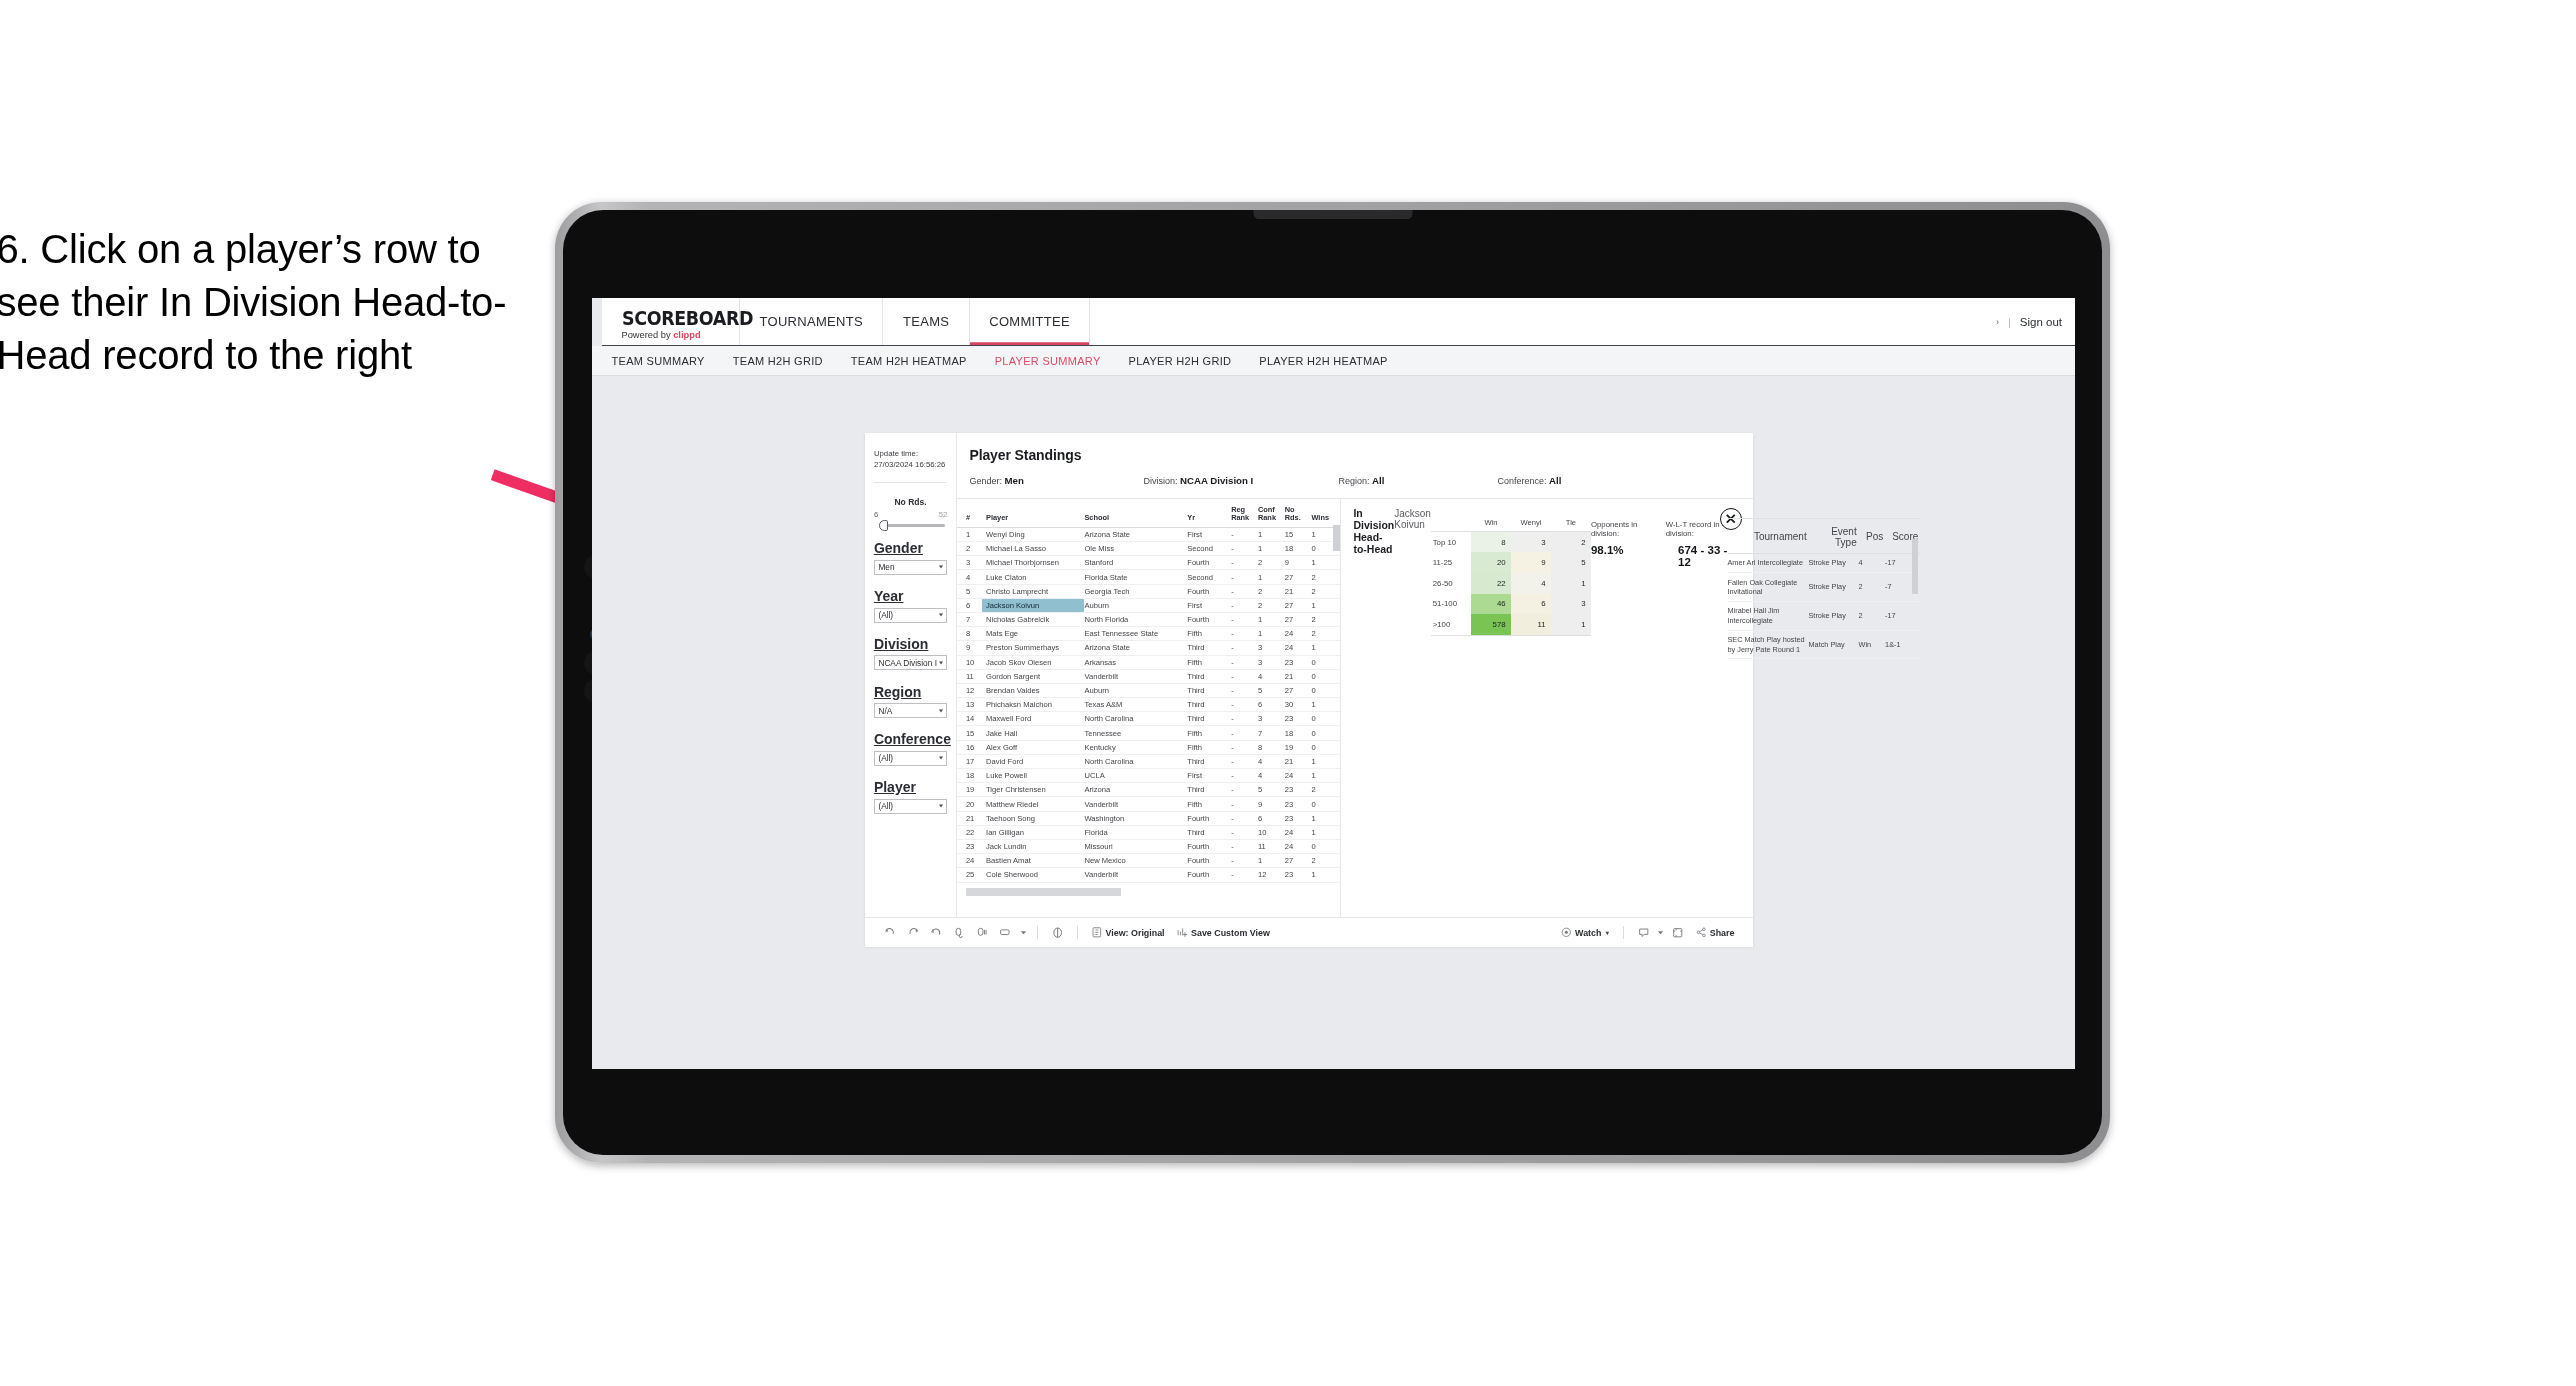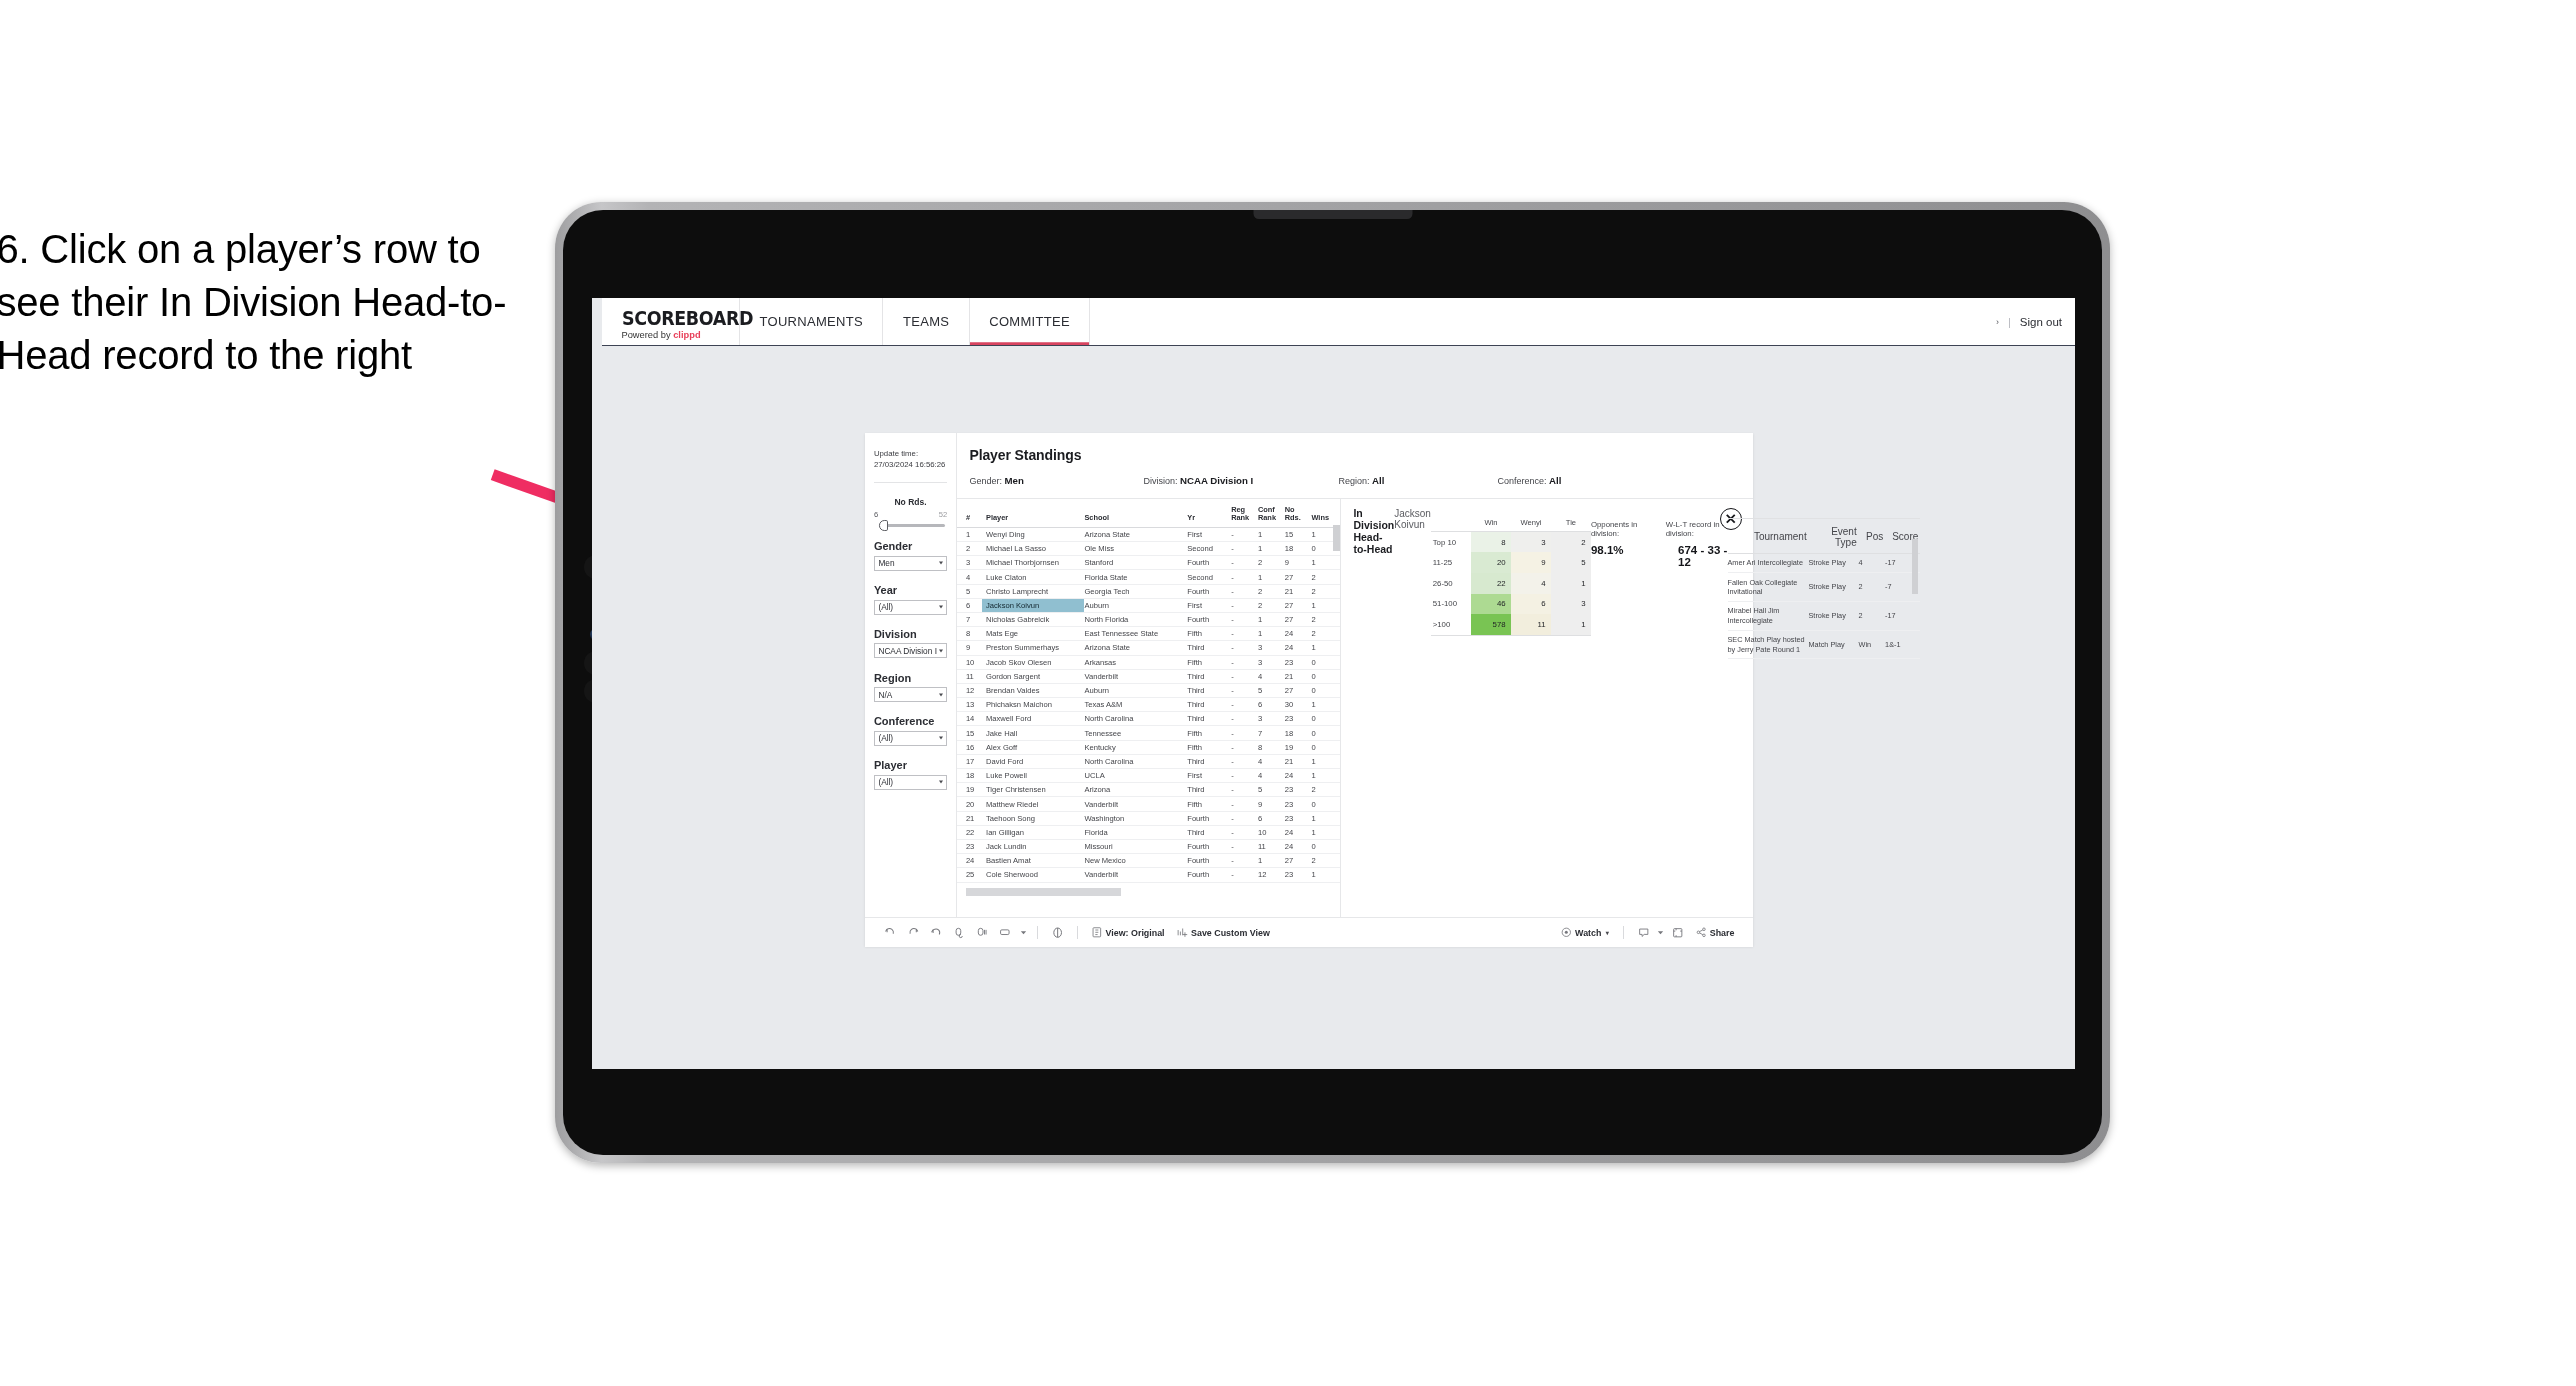--- a/index.html
+++ b/index.html
@@ -125,21 +125,21 @@
     font-size: 7.8px; color: #3b3c41; line-height: 1.35;
     padding: 0 7px 0 8.9px;
   }
   #filters hr {
     border: none; border-top: 0.9px solid #e3e4e6;
     margin: 12.4px 8.9px 0 8.9px;
   }
   .filter-group { padding: 0 8.9px; margin-top: 13.3px; }
   .filter-group.slider-group { margin-top: 14px; }
   .filter-label {
-    font-size: 11px; font-weight: 700; color: #2b2d33; margin-bottom: 3.5px;
+    font-size: 14px; font-weight: 700; color: #2b2d33; margin-bottom: 3.5px; text-decoration: underline;
   }
   .slider-title {
     font-size: 8.5px; font-weight: 700; color: #2b2d33;
     text-align: center; margin-bottom: 2.7px;
   }
   .slider-ends {
     display: flex; justify-content: space-between;
     font-size: 7.6px; color: #55565c; margin-bottom: 1.8px;
   }
   .slider-ends .hi { color: #9a9b9f; }
@@ -343,20 +343,28 @@
     <div class="top-nav-item">TEAMS</div>
     <div class="top-nav-item active">COMMITTEE</div>
     <div class="top-nav-item" id="header-spacer"></div>
     <div id="header-right">
       <span class="chev">›</span>
       <span class="sep">|</span>
       <span id="signout">Sign out</span>
     </div>
   </div>
 
+  <div id="sub-nav">
+    <div class="sub-nav-item">TEAM SUMMARY</div>
+    <div class="sub-nav-item">TEAM H2H GRID</div>
+    <div class="sub-nav-item">TEAM H2H HEATMAP</div>
+    <div class="sub-nav-item active">PLAYER SUMMARY</div>
+    <div class="sub-nav-item">PLAYER H2H GRID</div>
+    <div class="sub-nav-item">PLAYER H2H HEATMAP</div>
+  </div>
 
   <div id="dash">
     <div id="dash-body">
 
       <div id="filters">
         <div id="update-time">
           <div>Update time:</div>
           <div>27/03/2024 16:56:26</div>
         </div>
         <hr>

